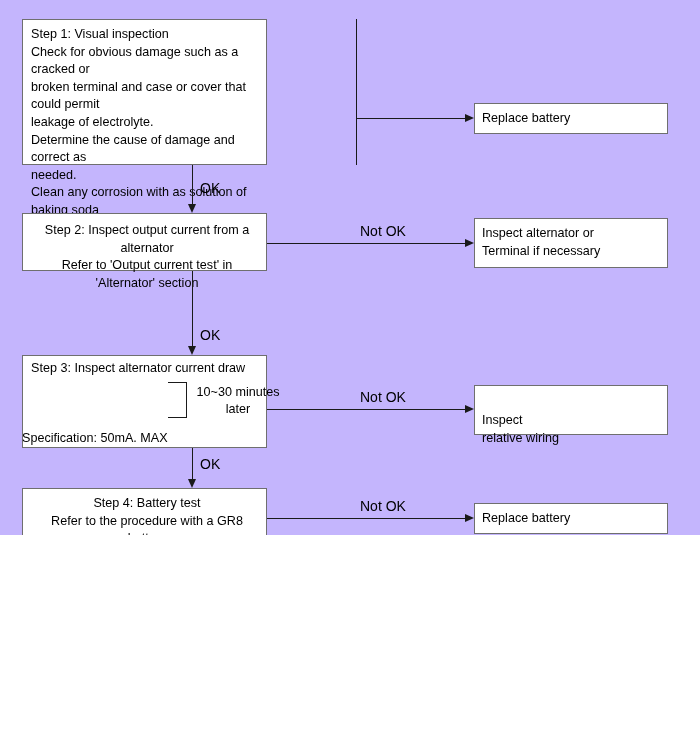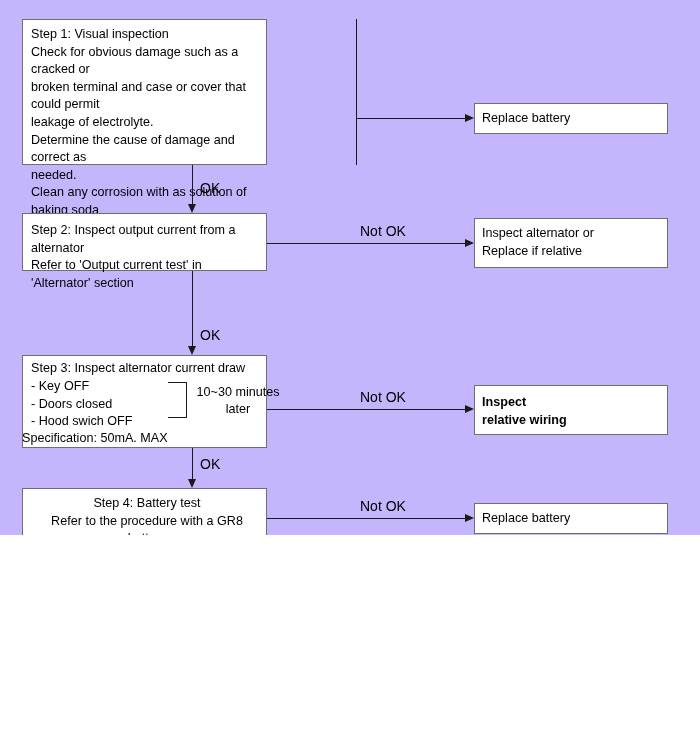--- a/index.html
+++ b/index.html
@@ -104,52 +104,49 @@
   <div class="arrow-right" style="left:465px; top:113.5px;"></div>
 
   <div class="box" style="left:474px; top:103px; width:194px; height:31px;"></div>
   <div class="box-text" style="left:482px; top:110px; width:180px;">Replace battery</div>
 
   <div class="vline" style="left:192px; top:165px; height:40px;"></div>
   <div class="arrow-down" style="left:188px; top:204px;"></div>
   <div class="edge-label" style="left:200px; top:181px;">OK</div>
 
   <div class="box" style="left:22px; top:213px; width:245px; height:58px;"></div>
-  <div class="box-text" style="left:31px; top:222px; width:232px;">Step 2: Inspect output current from a alternator
+  <div class="box-text" style="left:31px; top:222px; width:232px;text-align:center;">Step 2: Inspect output current from a alternator
 Refer to 'Output current test' in 'Alternator' section</div>
 
   <div class="hline" style="left:267px; top:243px; width:199px;"></div>
   <div class="arrow-right" style="left:465px; top:238.5px;"></div>
   <div class="edge-label" style="left:360px; top:224px;">Not OK</div>
 
   <div class="box" style="left:474px; top:218px; width:194px; height:50px;"></div>
   <div class="box-text" style="left:482px; top:225px; width:180px;">Inspect alternator or
-Replace if relative</div>
+Terminal if necessary</div>
 
   <div class="vline" style="left:192px; top:271px; height:76px;"></div>
   <div class="arrow-down" style="left:188px; top:346px;"></div>
   <div class="edge-label" style="left:200px; top:328px;">OK</div>
 
   <div class="box" style="left:22px; top:355px; width:245px; height:93px;"></div>
   <div class="box-text" style="left:31px; top:360px; width:232px;">Step 3: Inspect alternator current draw</div>
-  <div class="box-text" style="left:31px; top:378px; width:140px;"> - Key OFF
- - Doors closed
- - Hood swich OFF</div>
   <div class="box-text" style="left:22px; top:430px; width:200px;">Specification: 50mA. MAX</div>
 
   <div class="bracket" style="left:168px; top:382px; width:19px; height:36px;"></div>
   <div class="center-text" style="left:192px; top:384px; width:92px;">10~30 minutes</div>
   <div class="center-text" style="left:192px; top:401px; width:92px;">later</div>
 
   <div class="hline" style="left:267px; top:409px; width:199px;"></div>
   <div class="arrow-right" style="left:465px; top:404.5px;"></div>
   <div class="edge-label" style="left:360px; top:390px;">Not OK</div>
 
   <div class="box" style="left:474px; top:385px; width:194px; height:50px;"></div>
-  <div class="box-text" style="left:482px; top:394px; width:180px;font-weight:bold;">Inspect
+  <div class="box-text" style="left:482px; top:412px; width:180px;">Inspect
 relative wiring</div>
 
   <div class="vline" style="left:192px; top:448px; height:32px;"></div>
   <div class="arrow-down" style="left:188px; top:479px;"></div>
   <div class="edge-label" style="left:200px; top:457px;">OK</div>
 
   <div class="box" style="left:22px; top:488px; width:245px; height:98px;"></div>
   <div class="box-text" style="left:31px; top:495px; width:232px;text-align:center;">Step 4: Battery test
 Refer to the procedure with a GR8 battery
 tester/diagnostic charger tool or a micro-570

